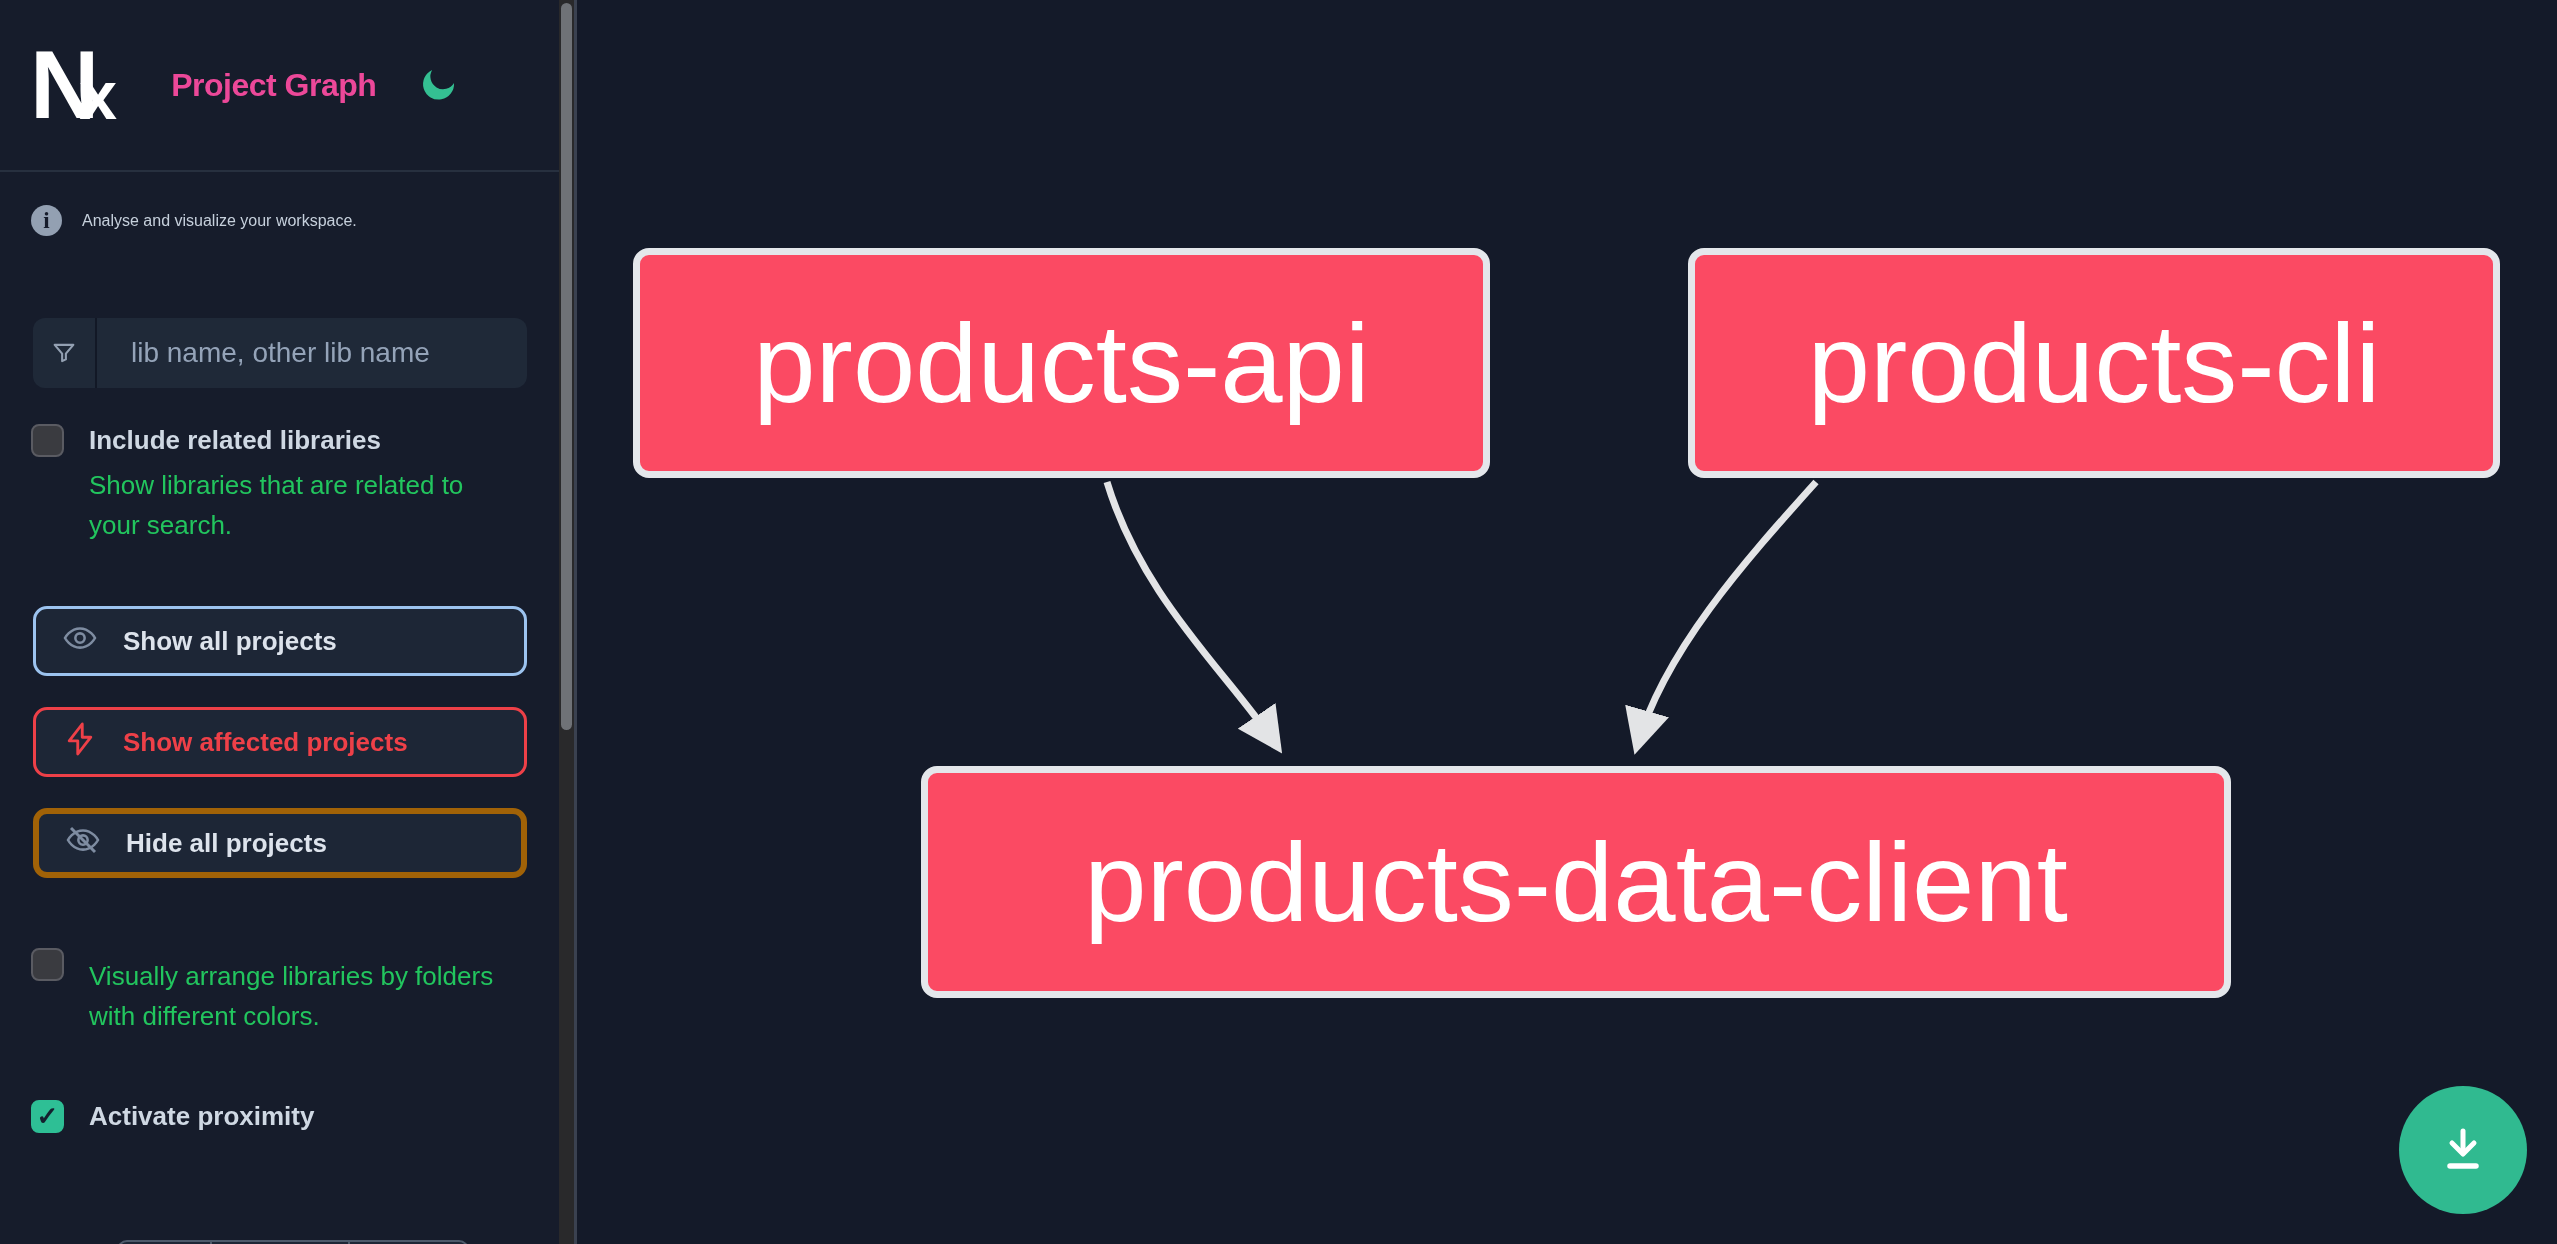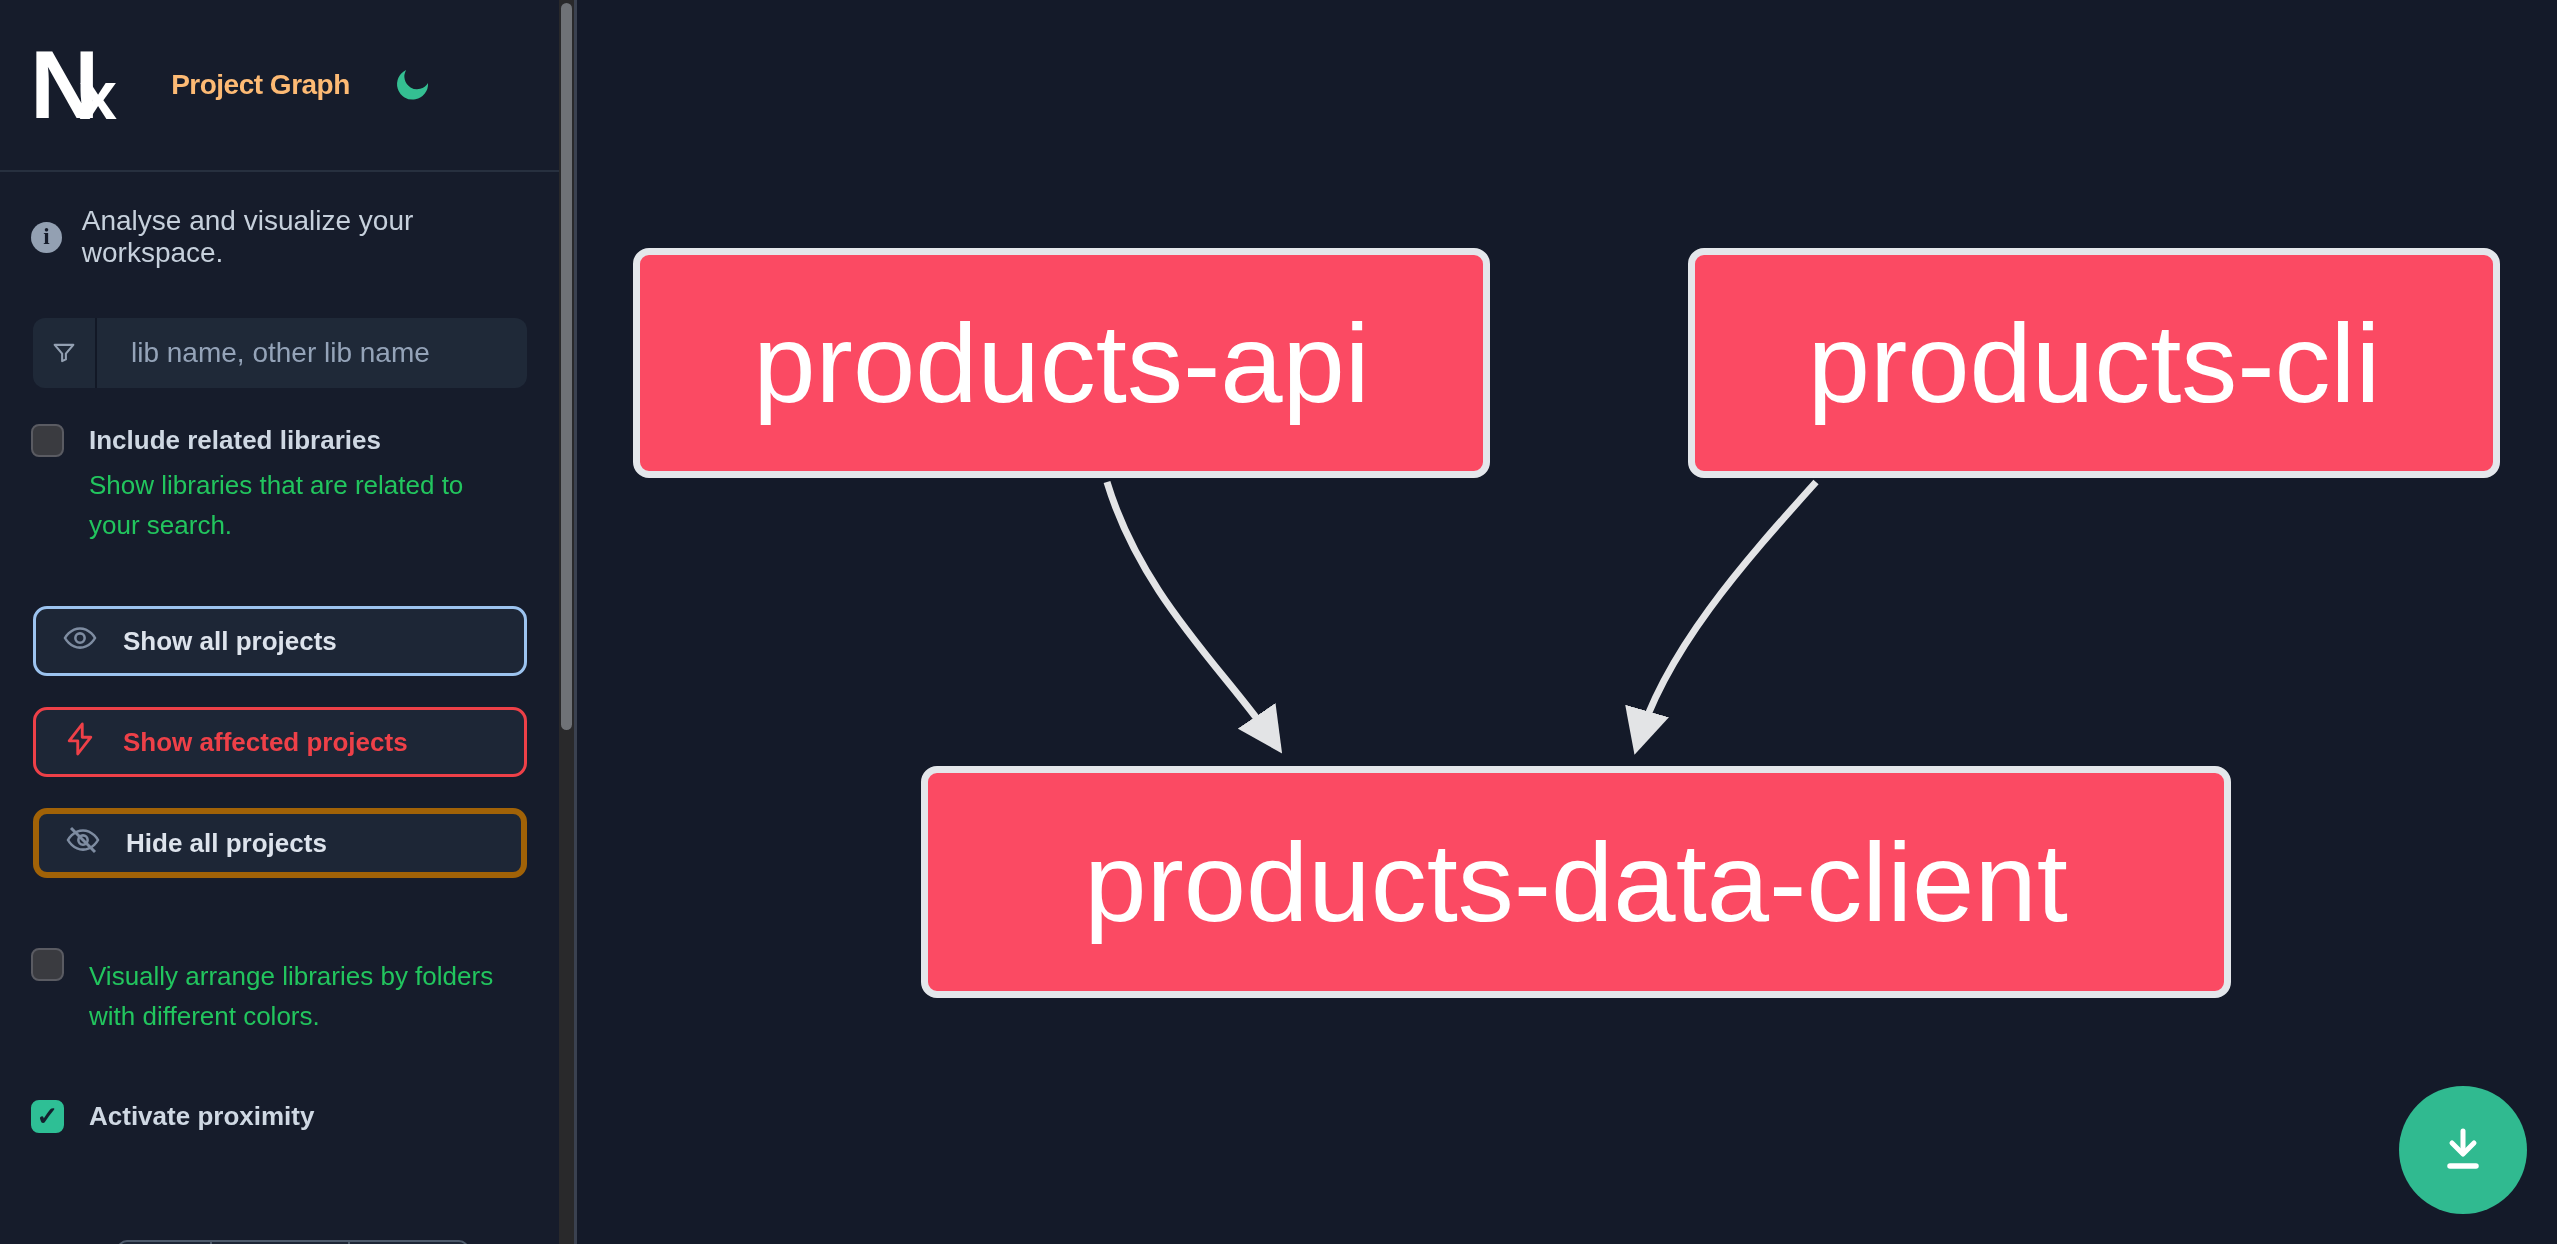--- a/index.html
+++ b/index.html
@@ -7,28 +7,28 @@
   body { background:#141a29; font-family:"Liberation Sans", sans-serif; position:relative; }
 
   
   .sidebar { position:absolute; left:0; top:0; width:559px; height:1244px; background:#161c2b; }
 
   .header { position:absolute; top:0; left:0; right:0; height:172px;
             border-bottom:2px solid #27303f; display:flex; align-items:center; padding-left:30px; }
   .nx-logo { display:flex; align-items:flex-end; color:#ffffff; line-height:0.78; }
   .nx-n { font-size:96px; font-weight:700; }
   .nx-x { font-size:68px; font-weight:700; margin-left:-20px; }
-  .app-title { font-size:28px; font-weight:700; color:#fdba74; margin-left:54px; letter-spacing:-0.5px;text-align:center; }
+  .app-title { font-size:32px; font-weight:700; color:#ec4899; margin-left:54px; letter-spacing:-0.5px;text-align:center; }
   .moon-btn { margin-left:42px; width:40px; height:40px; background:none; border:none; cursor:pointer; }
 
   .tagline-row { position:absolute; top:205px; left:31px; display:flex; align-items:center; gap:20px; }
   .info-icon { width:31px; height:31px; border-radius:50%; background:#93a0b2; color:#161c2b;
                display:flex; align-items:center; justify-content:center;
                font-family:"Liberation Serif", serif; font-weight:700; font-size:23px; }
-  .tagline { font-size:28px; color:#c6d0dc; }
+  .tagline { font-size:16px; color:#c6d0dc; }
 
   .search { position:absolute; top:318px; left:33px; width:494px; height:70px;
             background:#1f2938; border-radius:12px; display:flex; overflow:hidden; }
   .search-icon-cell { width:64px; border-right:2px solid #121826; display:flex; align-items:center; justify-content:center; }
   .search input { flex:1; background:transparent; border:none; outline:none;
                   color:#cbd5e1; font-size:28px; padding-left:34px; font-family:"Liberation Sans", sans-serif; }
   .search input::placeholder { color:#94a3b8; }
 
   .option { position:absolute; left:31px; width:486px; }
   .opt-include  { top:424px; }

